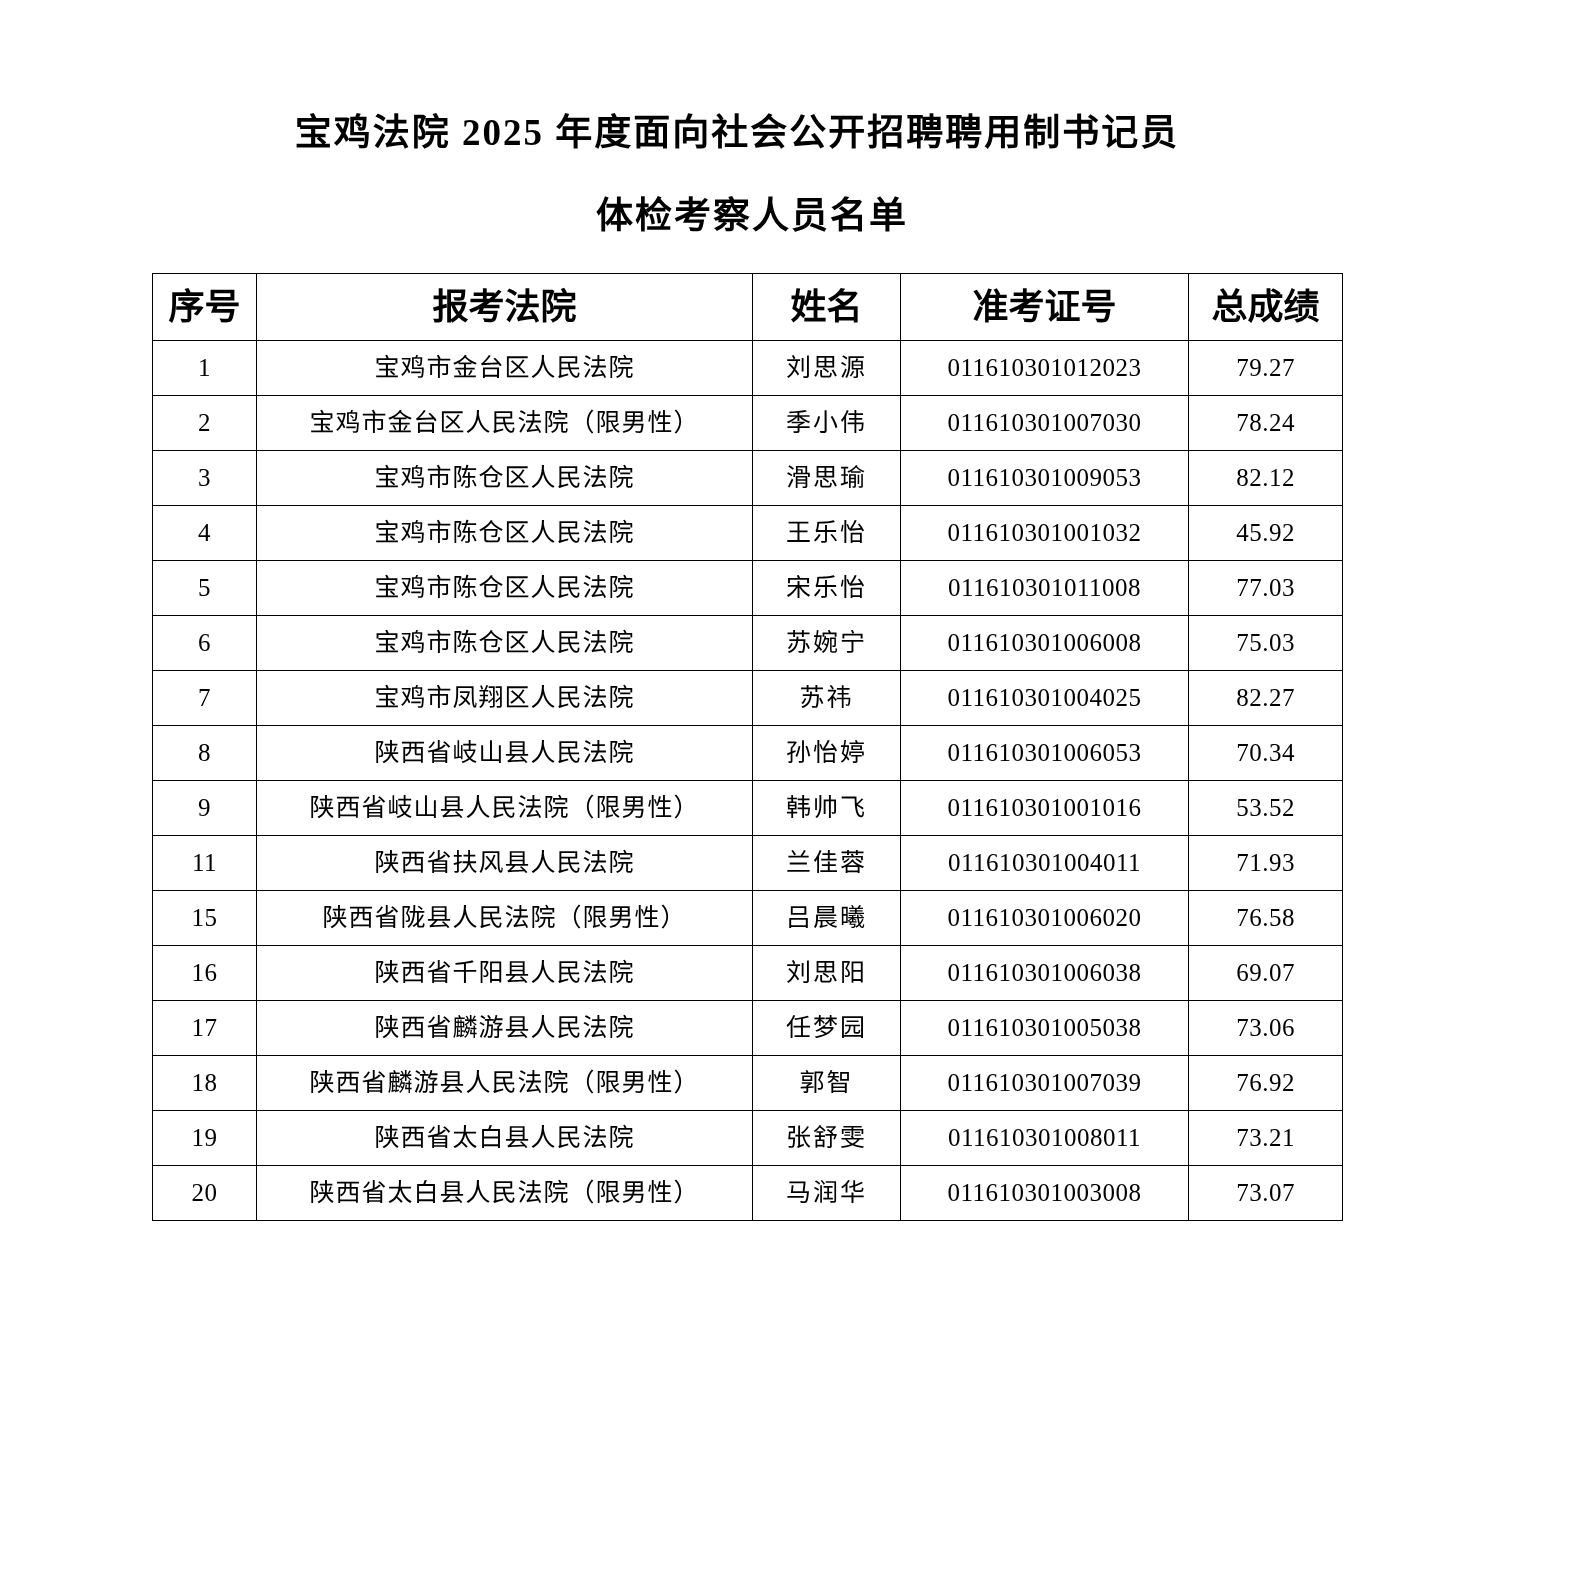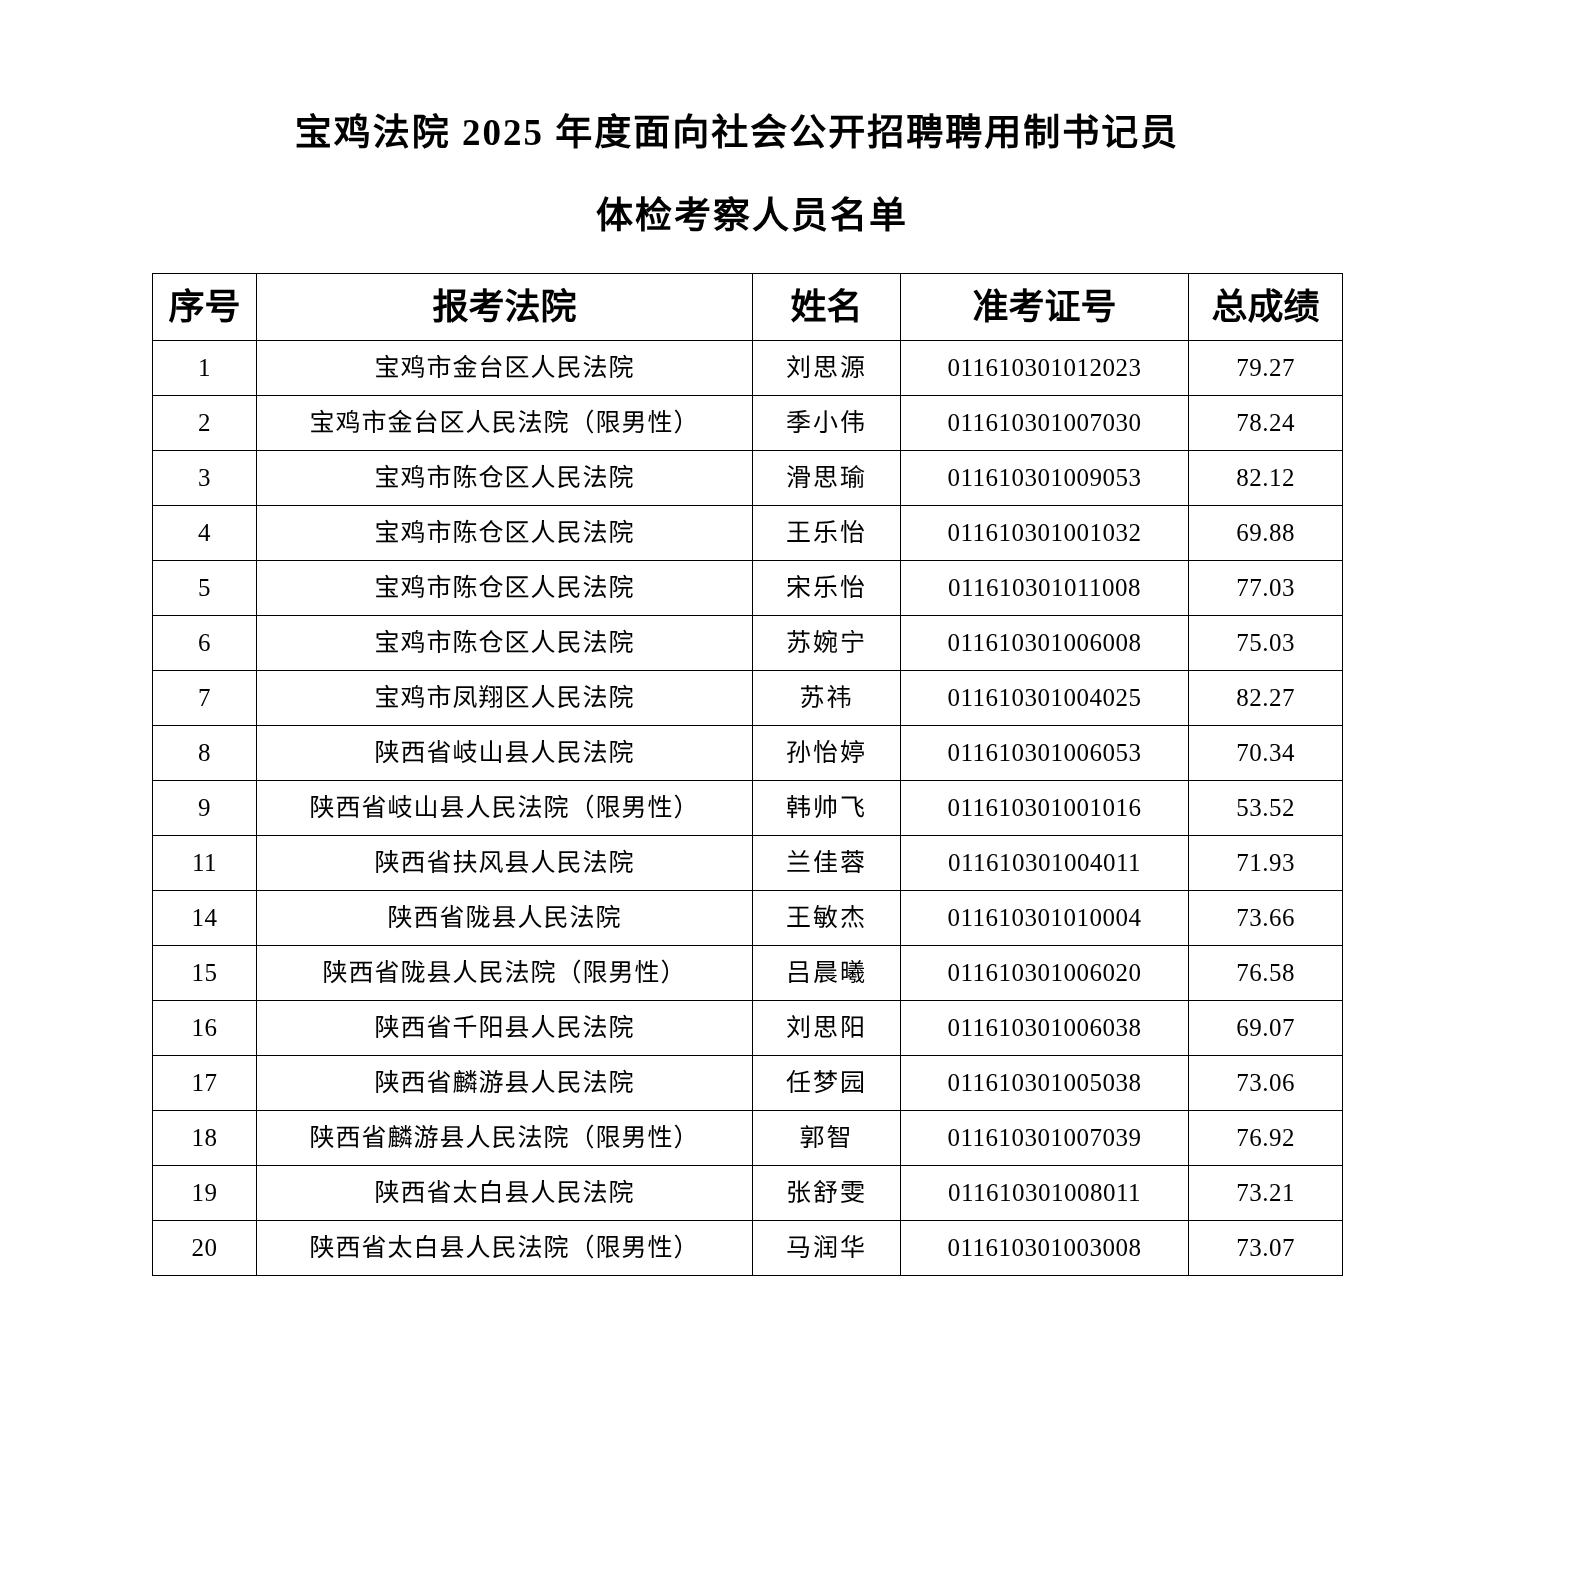--- a/index.html
+++ b/index.html
@@ -125,21 +125,21 @@
             <td class="court">宝鸡市陈仓区人民法院</td>
             <td class="name">滑思瑜</td>
             <td class="ticket">011610301009053</td>
             <td class="score">82.12</td>
           </tr>
           <tr>
             <td class="idx">4</td>
             <td class="court">宝鸡市陈仓区人民法院</td>
             <td class="name">王乐怡</td>
             <td class="ticket">011610301001032</td>
-            <td class="score">69.88</td>
+            <td class="score">45.92</td>
           </tr>
           <tr>
             <td class="idx">5</td>
             <td class="court">宝鸡市陈仓区人民法院</td>
             <td class="name">宋乐怡</td>
             <td class="ticket">011610301011008</td>
             <td class="score">77.03</td>
           </tr>
           <tr>
             <td class="idx">6</td>
@@ -170,27 +170,20 @@
             <td class="score">53.52</td>
           </tr>
           <tr>
             <td class="idx">11</td>
             <td class="court">陕西省扶风县人民法院</td>
             <td class="name">兰佳蓉</td>
             <td class="ticket">011610301004011</td>
             <td class="score">71.93</td>
           </tr>
           <tr>
-            <td class="idx">14</td>
-            <td class="court">陕西省陇县人民法院</td>
-            <td class="name">王敏杰</td>
-            <td class="ticket">011610301010004</td>
-            <td class="score">73.66</td>
-          </tr>
-          <tr>
             <td class="idx">15</td>
             <td class="court">陕西省陇县人民法院（限男性）</td>
             <td class="name">吕晨曦</td>
             <td class="ticket">011610301006020</td>
             <td class="score">76.58</td>
           </tr>
           <tr>
             <td class="idx">16</td>
             <td class="court">陕西省千阳县人民法院</td>
             <td class="name">刘思阳</td>

